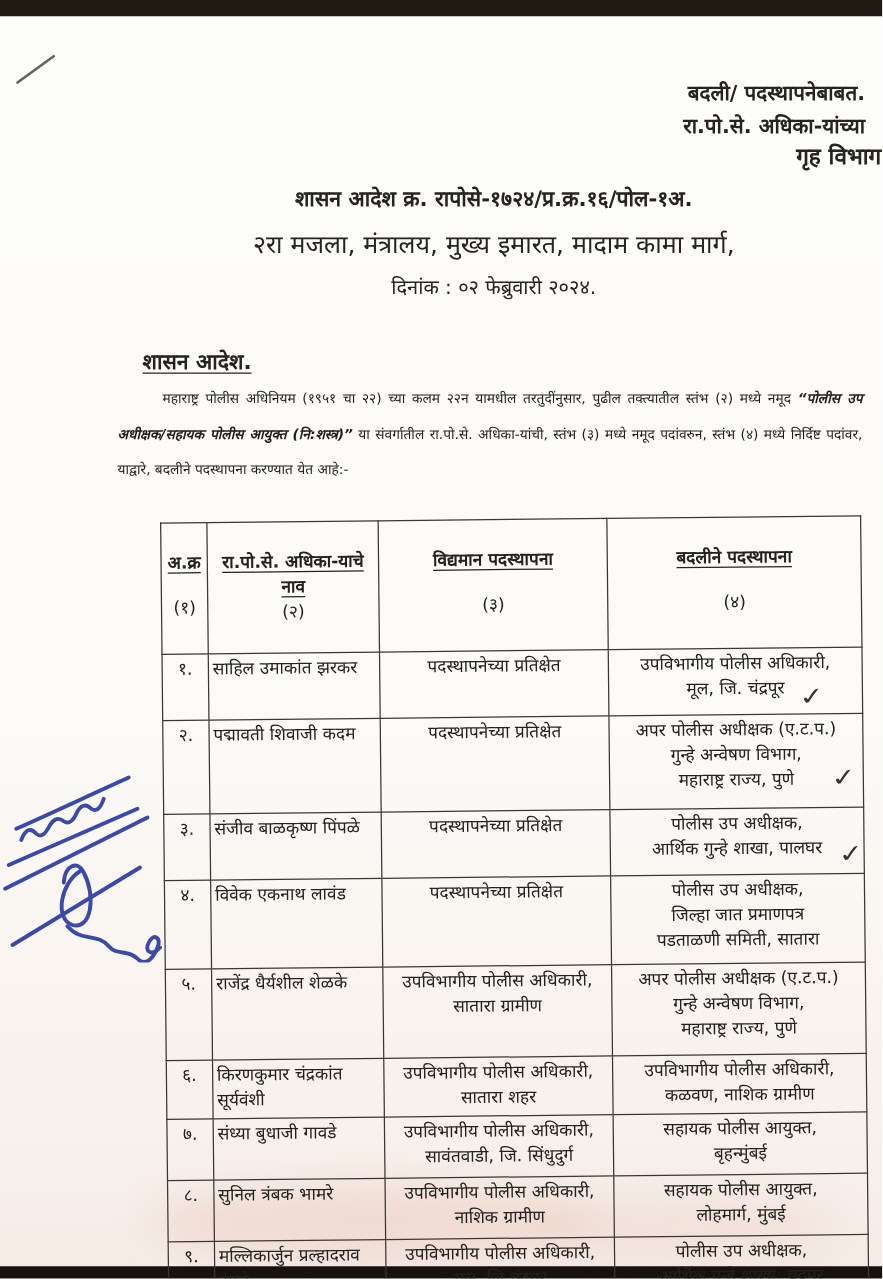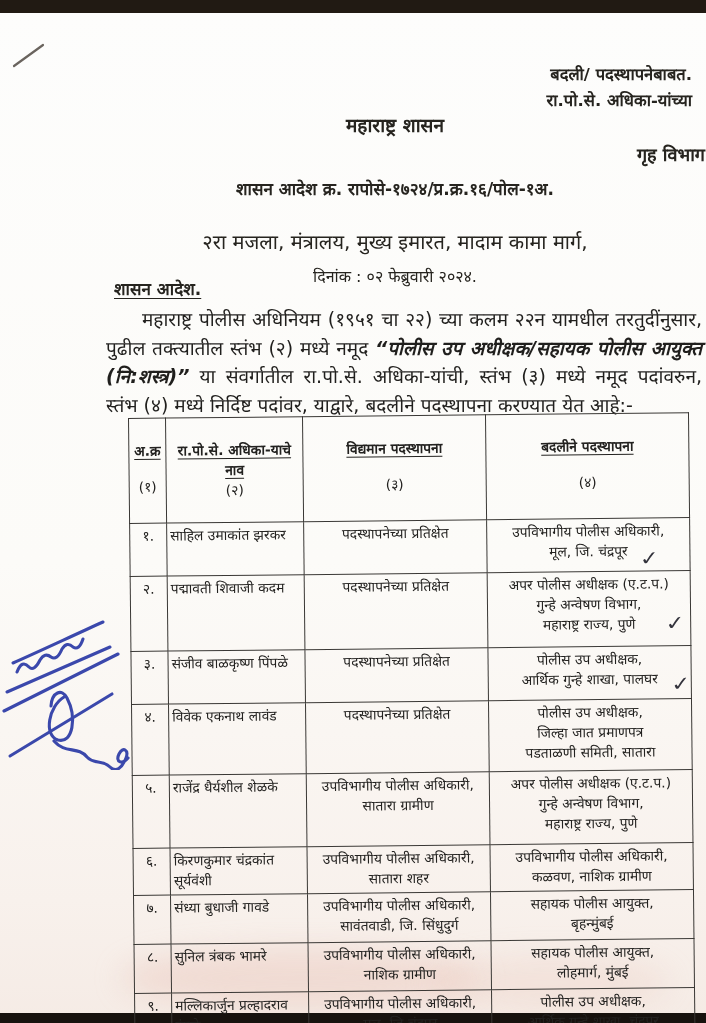--- a/index.html
+++ b/index.html
@@ -16,30 +16,30 @@
 
   .subject{
     position:absolute; top:62px; right:14px; width:300px;
     text-align:right; font-size:16.5px; font-weight:700; line-height:26px; color:#26241f;
   }
   .head-stack{
     position:absolute; left:85px; top:112px; width:620px; text-align:center; color:#26241f;
   }
   .gov-title{font-size:19px;font-weight:700;margin-bottom:4px;}
   .dept-title{font-size:18px;font-weight:700;margin-bottom:11px;text-align:right;}
-  .order-no{font-size:17px;font-weight:700;margin-bottom:28px;}
+  .order-no{font-size:17px;font-weight:700;margin-bottom:11px;}
   .addr{font-size:20px;font-weight:500;margin-bottom:10px;}
   .date-line{font-size:16px;font-weight:500;margin-bottom:0;}
   .section-heading{
     position:absolute; left:114px; top:277px; font-size:17px; font-weight:700;
     text-decoration:underline; text-underline-offset:3px; color:#26241f;
   }
   .paragraph{
-    position:absolute; left:106px; top:305px; width:596px;
-    font-size:19px; line-height:28.5px; text-align:justify; text-indent:36px;
+    position:absolute; left:94px; top:305px; width:596px;
+    font-size:11px; line-height:28.5px; text-align:justify; text-indent:36px;
     font-weight:500; color:#201f1d;
   }
   .paragraph .em{font-style:italic;font-weight:700;}
 
   .table-wrap{position:absolute;left:128px;top:418px;transform:rotate(-0.6deg);transform-origin:0 0;}
   table.order{
     border-collapse:collapse; table-layout:fixed; width:560px;
     font-size:13.8px; line-height:20px; color:#232220; font-weight:500;
   }
   table.order td,table.order th{
@@ -79,21 +79,20 @@
   <svg class="ink" style="left:8px;top:36px" width="60" height="40" viewBox="0 0 60 40">
     <path d="M6 30 L35 9" stroke="#6a645e" stroke-width="2.2" stroke-linecap="round" fill="none"></path>
   </svg>
 
   <div class="subject">
     <div>बदली/ पदस्थापनेबाबत.</div>
     <div>रा.पो.से. अधिका-यांच्या</div>
   </div>
 
   <div class="head-stack">
-    <div class="gov-title">महाराष्ट्र शासन</div>
     <div class="dept-title">गृह विभाग</div>
     <div class="order-no">शासन आदेश क्र. रापोसे-१७२४/प्र.क्र.१६/पोल-१अ.</div>
     <div class="addr">२रा मजला, मंत्रालय, मुख्य इमारत, मादाम कामा मार्ग,</div>
     <div class="date-line">दिनांक : ०२ फेब्रुवारी २०२४.</div>
   </div>
 
   <div class="section-heading">शासन आदेश.</div>
 
   <div class="paragraph"><span>महाराष्ट्र पोलीस अधिनियम (१९५१ चा २२) च्या कलम २२न यामधील तरतुदींनुसार, पुढील तक्त्यातील स्तंभ (२) मध्ये नमूद </span><span class="em">“पोलीस उप अधीक्षक/सहायक पोलीस आयुक्त (नि:शस्त्र)”</span><span> या संवर्गातील रा.पो.से. अधिका-यांची, स्तंभ (३) मध्ये नमूद पदांवरुन, स्तंभ (४) मध्ये निर्दिष्ट पदांवर, याद्वारे, बदलीने पदस्थापना करण्यात येत आहे:-</span></div>
 

